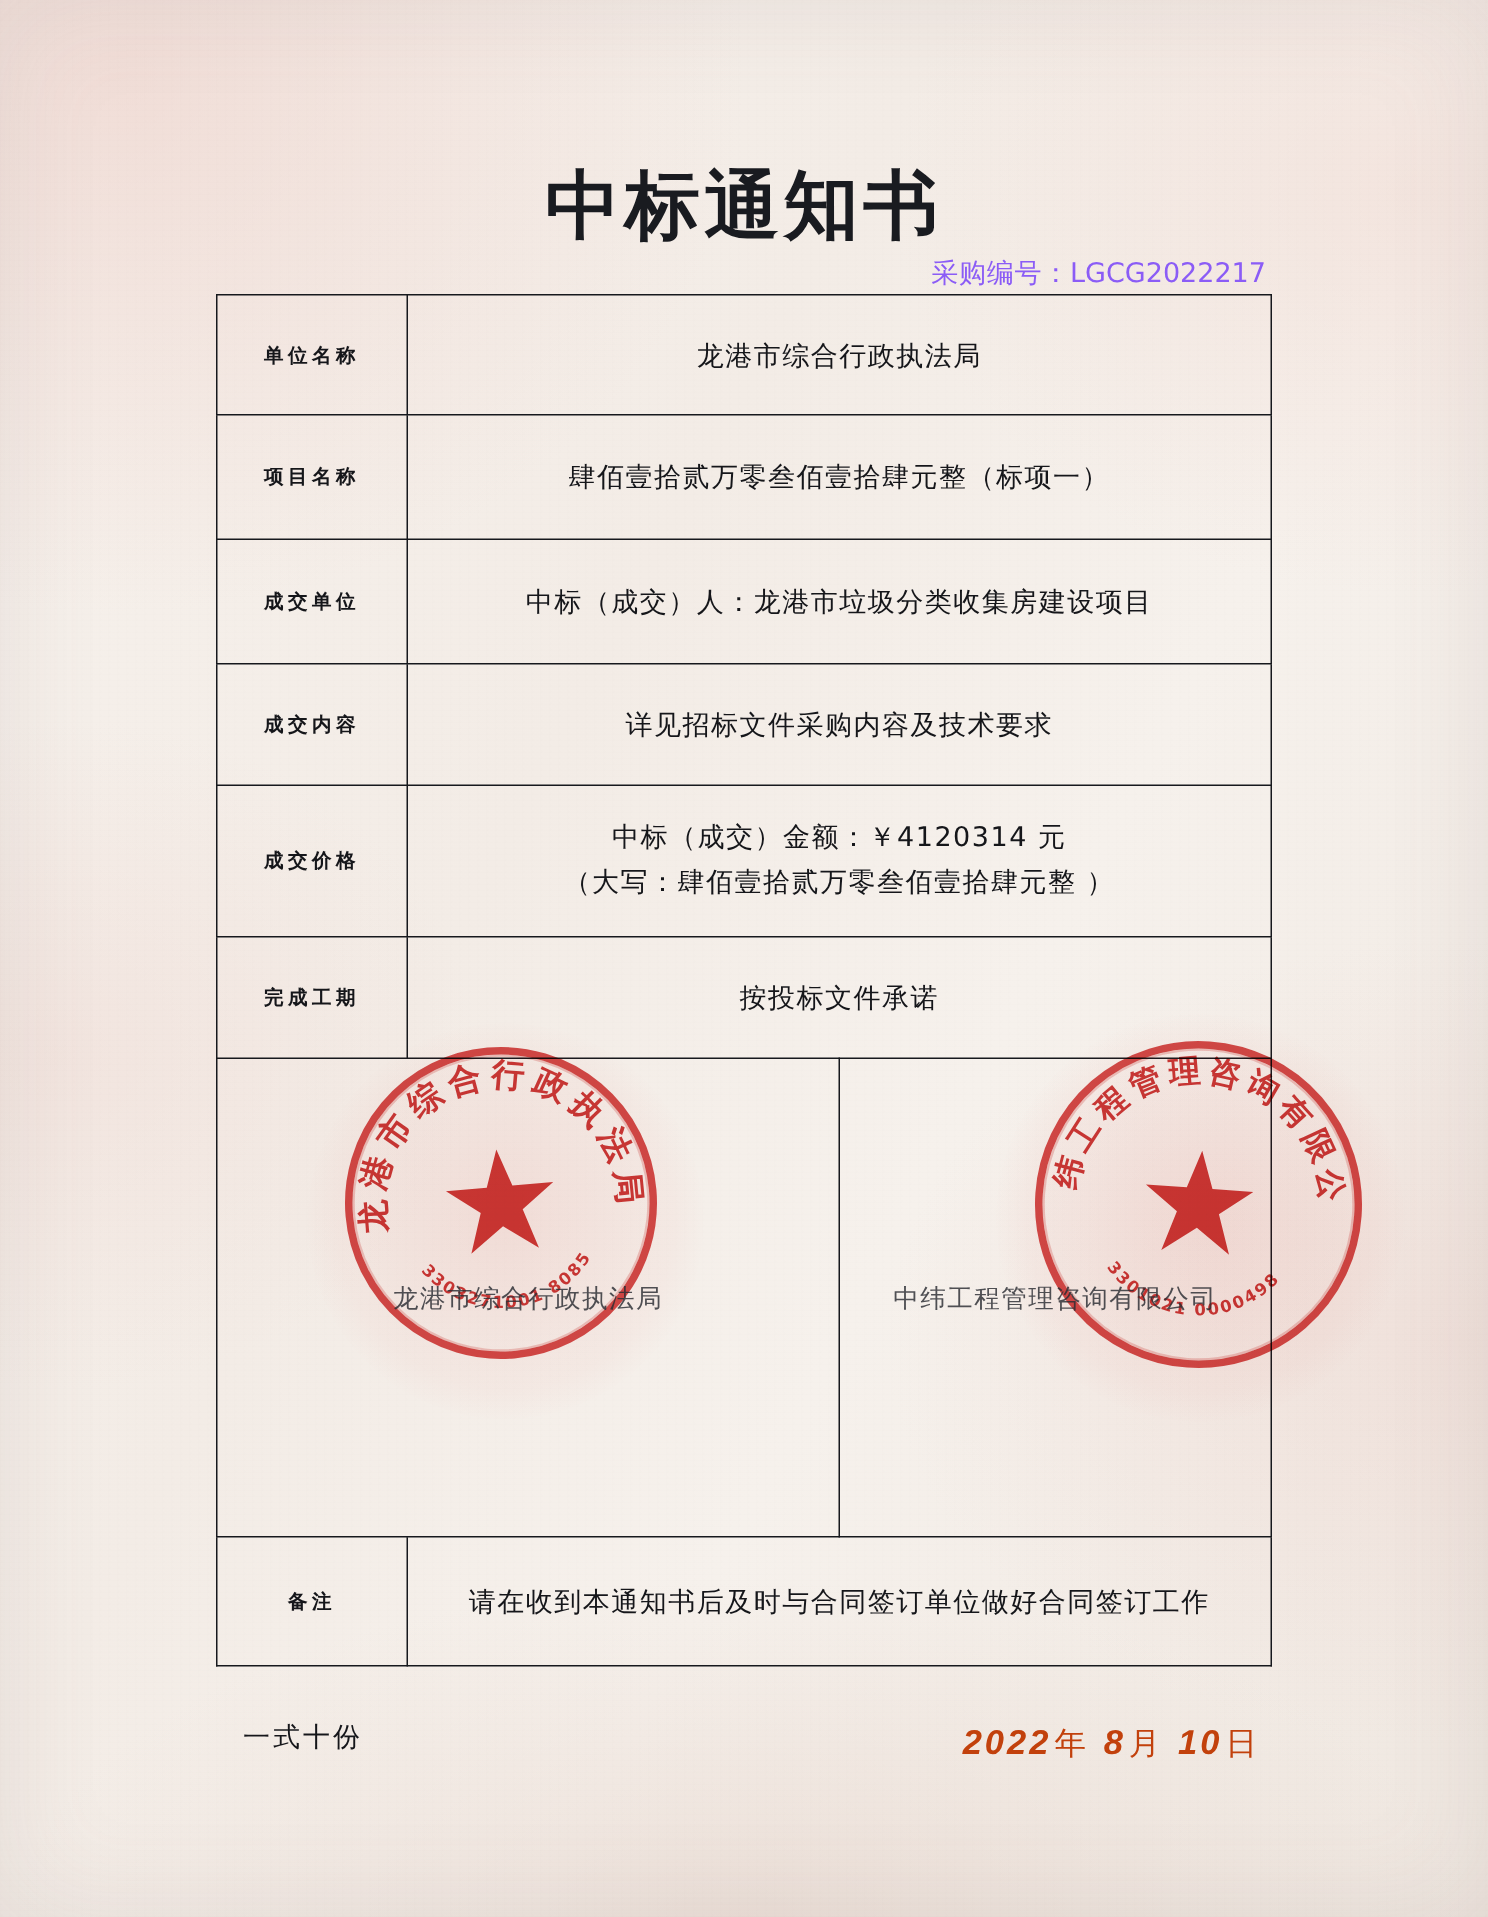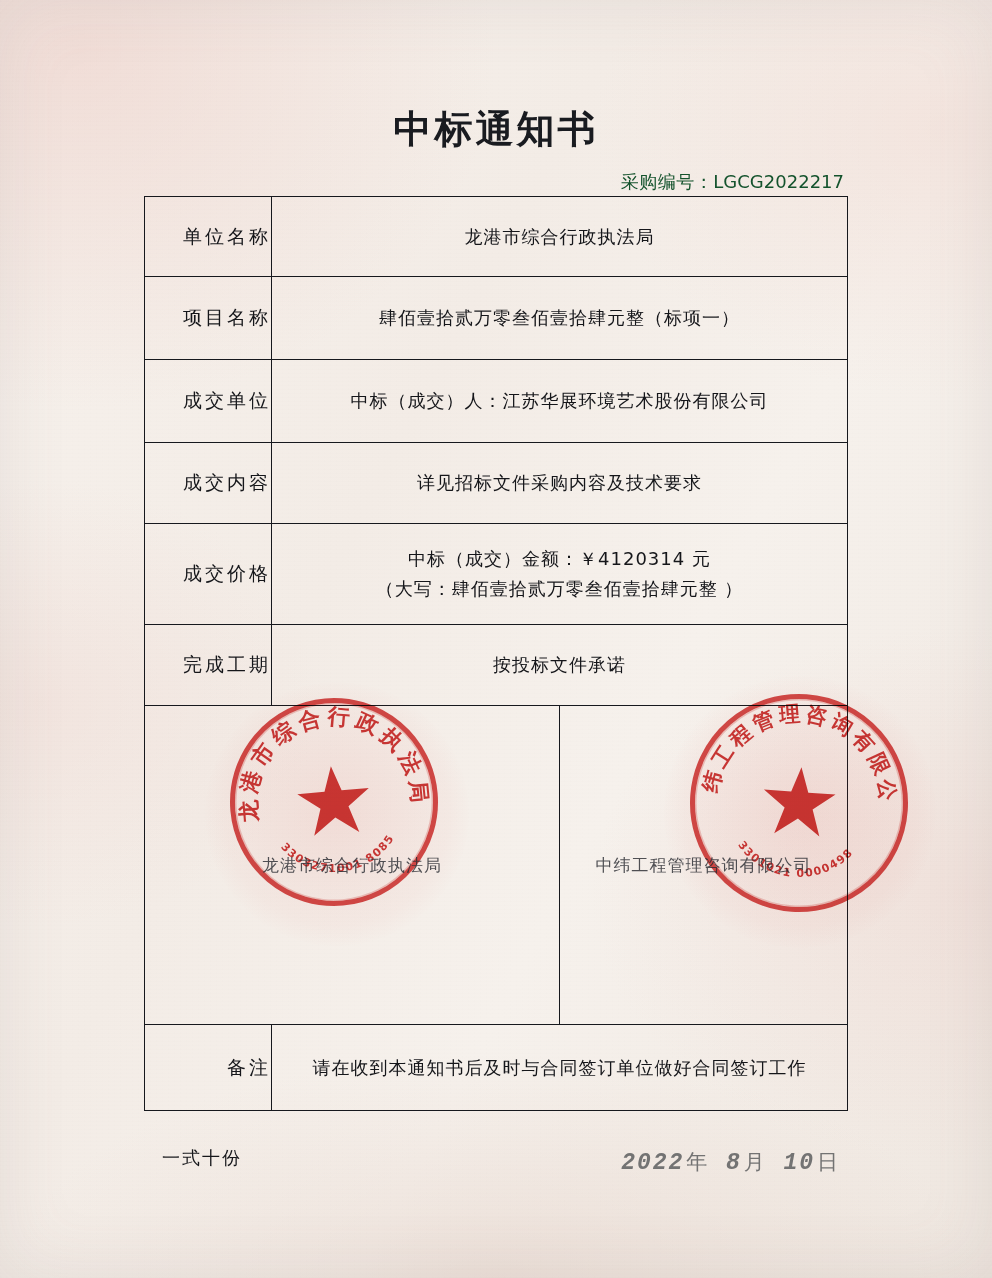--- a/index.html
+++ b/index.html
@@ -43,34 +43,34 @@
     position: absolute;
     inset: 0;
   }
 
   .doc-title {
     position: absolute;
     top: 104px;
     left: 0;
     width: 992px;
     text-align: center;
-    font-size: 38px;
+    font-size: 50px;
     font-weight: 700;
     letter-spacing: 3px;
     color: #191b20;
     font-family: "DejaVu Serif", "Liberation Serif", serif;
   }
 
   .purchase-no {
     position: absolute;
     top: 170px;
     right: 148px;
     font-size: 18px;
     letter-spacing: .5px;
-    color: #14532d;
+    color: #8b5cf6;
   }
   .purchase-no .pn-val {
     font-family: "DejaVu Sans", "Liberation Sans", sans-serif;
     letter-spacing: 0px;
   }
 
   
   .tbl {
     position: absolute;
     left: 144px;
@@ -79,23 +79,23 @@
     border-collapse: collapse;
     table-layout: fixed;
   }
   .tbl td {
     border: 1.6px solid #16181d;
     padding: 0;
     vertical-align: middle;
   }
   .cell-label {
     width: 126px;
-    text-align: right;
-    font-size: 19px;
-    font-weight: 400;
+    text-align: center;
+    font-size: 13px;
+    font-weight: 700;
     letter-spacing: 3px;
     color: #15161a;
   }
   .cell-value {
     text-align: center;
     font-size: 18px;
     letter-spacing: 1px;
     color: #15161a;
     padding: 0 16px;
   }
@@ -187,22 +187,22 @@
     font-size: 18px;
     letter-spacing: 2px;
     color: #15161a;
   }
   .date-hand {
     position: absolute;
     right: 152px;
     top: 1148px;
     font-size: 21px;
     letter-spacing: 2px;
-    color: #737373;
-    font-family: Liberation Mono, monospace;
+    color: #c2410c;
+    font-family: Liberation Sans, sans-serif;
   }
   .date-hand .hw {
     font-style: italic;
     font-weight: 700;
     font-size: 23px;
     padding: 0 2px;
   }
   .edge-shadow {
     position: absolute;
     inset: 0;
@@ -230,21 +230,21 @@
         <tr class="r-unit">
           <td class="cell-label">单位名称</td>
           <td class="cell-value" colspan="2">龙港市综合行政执法局</td>
         </tr>
         <tr class="r-project">
           <td class="cell-label">项目名称</td>
           <td class="cell-value" colspan="2">肆佰壹拾贰万零叁佰壹拾肆元整（标项一）</td>
         </tr>
         <tr class="r-winner">
           <td class="cell-label">成交单位</td>
-          <td class="cell-value" colspan="2">中标（成交）人：江苏华展环境艺术股份有限公司</td>
+          <td class="cell-value" colspan="2">中标（成交）人：龙港市垃圾分类收集房建设项目</td>
         </tr>
         <tr class="r-content">
           <td class="cell-label">成交内容</td>
           <td class="cell-value" colspan="2">详见招标文件采购内容及技术要求</td>
         </tr>
         <tr class="r-price">
           <td class="cell-label">成交价格</td>
           <td class="cell-value" colspan="2">
             <div class="price-line1">中标（成交）金额：￥4120314 元</div>
             <div class="price-line2">（大写：肆佰壹拾贰万零叁佰壹拾肆元整 ）</div>

